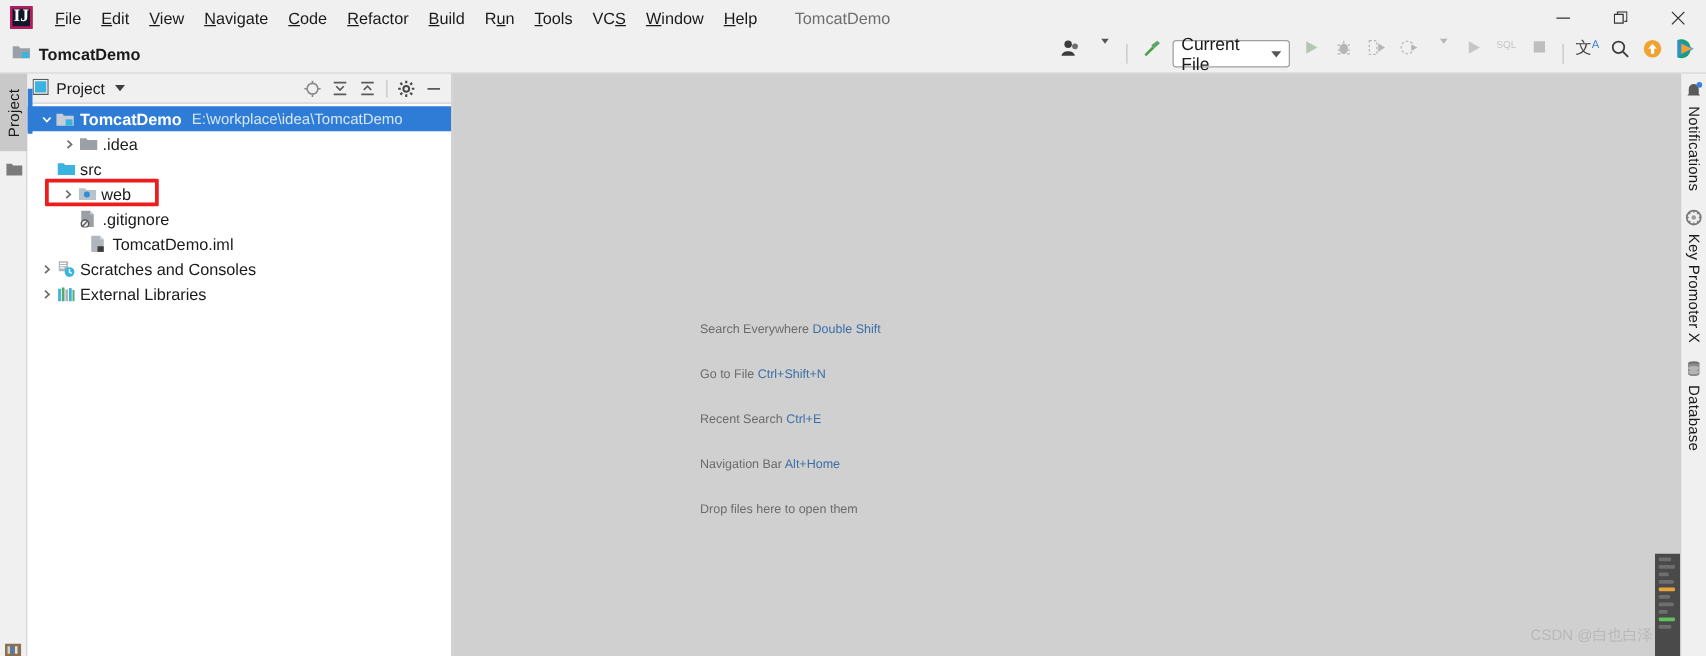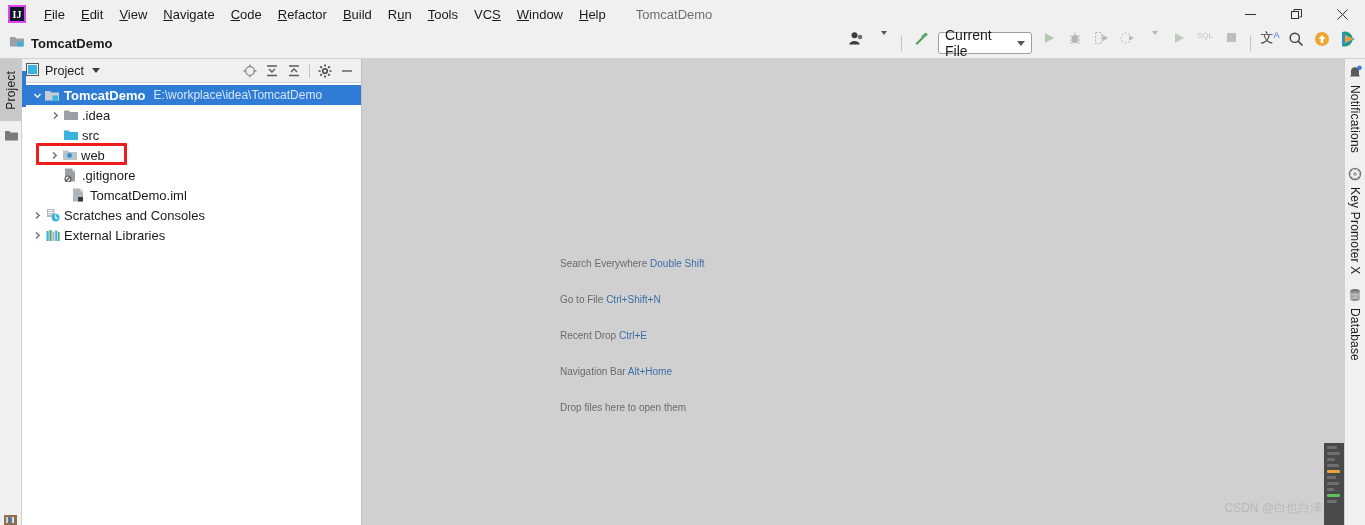--- a/index.html
+++ b/index.html
@@ -13,23 +13,23 @@
   }
   .app{position:relative;width:1365px;height:525px;}
 
   
   .titlebar{
     position:absolute;left:0;top:0;width:1365px;height:28px;
     background:#f0f0f0;display:flex;align-items:center;
   }
   .ij-logo{
     width:18px;height:18px;margin-left:8px;margin-right:10px;
-    background:#0f172a;border:2px solid #d946ef;
+    background:#0f172a;border:2px solid #be185d;
     display:flex;align-items:center;justify-content:center;
-    color:#fff;font-size:10px;font-weight:bold;font-family:"Liberation Serif",serif;
+    color:#fff;font-size:14px;font-weight:bold;font-family:"Liberation Serif",serif;
     box-sizing:border-box;
   }
   .menubar{display:flex;align-items:center;height:28px;}
   .menu-item{
     padding:4px 8px;font-size:13px;color:#1a1a1a;cursor:default;
     white-space:nowrap;
   }
   .menu-item .mn{text-decoration:underline;}
   .title-project{
     margin-left:22px;font-size:13px;color:#6e6e6e;white-space:nowrap;
@@ -430,21 +430,21 @@
               <path d="M3 1.5 L6.2 4.5 L3 7.5" stroke="currentColor" stroke-width="1.4" fill="none"></path>
             </svg>
           </span>
           <span class="ticon">
             <svg width="14" height="12" viewBox="0 0 14 12">
               <path d="M0 1.5 h5 l1.1 1.4 H14 v8 H0 z" fill="#9aa0a6"></path>
             </svg>
           </span>
           <span class="rlabel">.idea</span>
         </div>
-        <div class="row" style="padding-left: 26px;">
+        <div class="row" style="padding-left: 8px;">
           <span class="arrow"></span>
           <span class="ticon">
             <svg width="14" height="12" viewBox="0 0 14 12">
               <path d="M0 1.5 h5 l1.1 1.4 H14 v8 H0 z" fill="#3ab3e0"></path>
             </svg>
           </span>
           <span class="rlabel">src</span>
         </div>
         <div class="row" style="padding-left: 25px;">
           <span class="arrow">
@@ -520,21 +520,21 @@
 
     <div class="annot" style="left:14px;top:84px;width:91px;height:22px;"></div>
 
     <div class="scrollnub"></div>
   </div>
 
   <div class="editor">
     <div class="hints" id="hints">
         <div class="hint"><span>Search Everywhere</span> <span class="key">Double Shift</span></div>
         <div class="hint"><span>Go to File</span> <span class="key">Ctrl+Shift+N</span></div>
-        <div class="hint"><span>Recent Drop</span> <span class="key">Ctrl+E</span></div>
+        <div class="hint"><span>Recent Search</span> <span class="key">Ctrl+E</span></div>
         <div class="hint"><span>Navigation Bar</span> <span class="key">Alt+Home</span></div>
         <div class="hint"><span>Drop files here to open them</span></div>
       </div>
     <div class="watermark">CSDN @白也白泽</div>
     <div class="minimap">
       <div class="mm-line" style="width:10px;"></div>
       <div class="mm-line" style="width:13px;"></div>
       <div class="mm-line" style="width:8px;"></div>
       <div class="mm-line" style="width:12px;"></div>
       <div class="mm-line o" style="width:13px;"></div>

